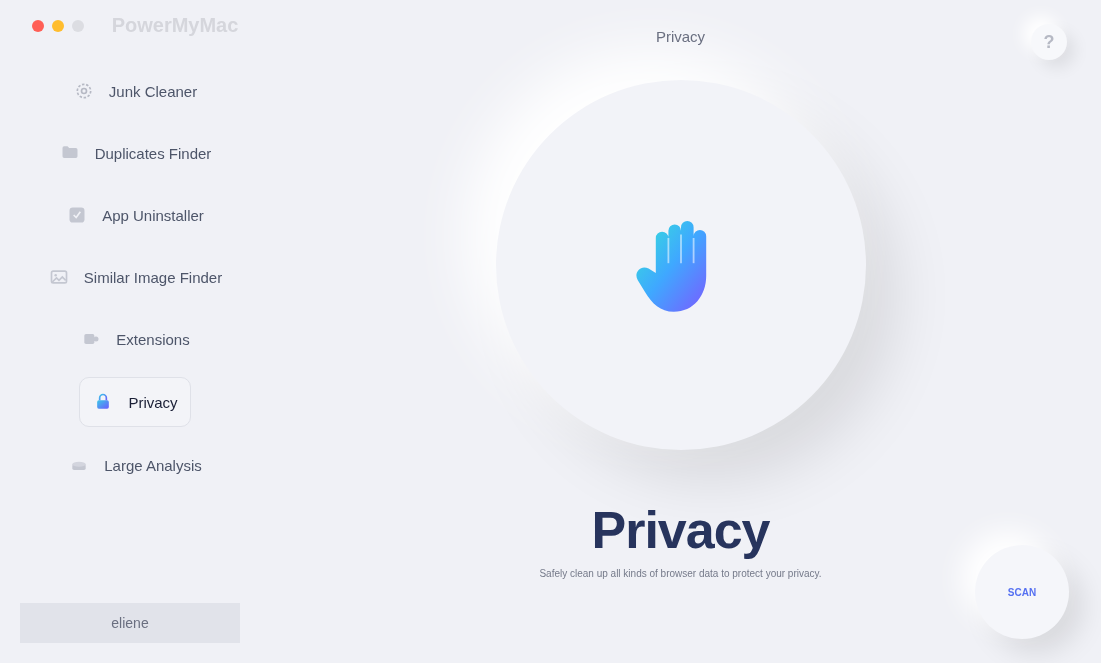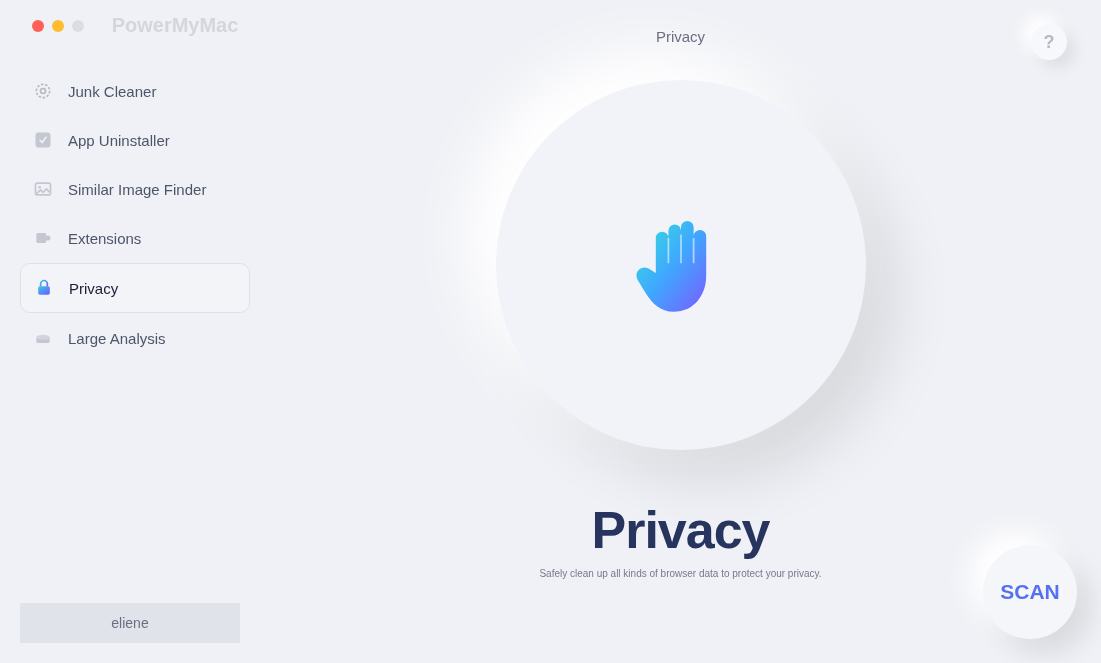--- a/index.html
+++ b/index.html
@@ -51,21 +51,22 @@
     .dot.gray { background: #dcdde2; }
     .app-title {
       color: #d5d6dc;
       font-size: 20px;
       font-weight: 600;
       margin-left: 18px;
     }
     .nav-list {
       display: flex;
       flex-direction: column;
-      gap: 1px;
+      gap: 14px;
+      align-items: center;
     }
     .nav-item {
       display: flex;
       align-items: center;
       gap: 14px;
       padding: 13px 12px;
       border-radius: 10px;
       cursor: pointer;
       color: #4d5569;
       font-size: 15px;
@@ -153,32 +154,32 @@
       color: #27345d;
       letter-spacing: -1px;
     }
     .hero-subtitle {
       margin-top: 8px;
       font-size: 10px;
       color: #757a8a;
     }
     .scan-btn {
       position: absolute;
-      right: 24px;
+      right: 32px;
       bottom: 24px;
       width: 94px;
       height: 94px;
       border-radius: 50%;
       background: #f5f6fa;
       box-shadow: -14px -14px 28px rgba(255,255,255,1), 14px 14px 28px rgba(0,0,0,0.10);
       display: flex;
       align-items: center;
       justify-content: center;
       color: #5570f1;
-      font-size: 21px;
+      font-size: 10px;
       font-weight: 700;
       cursor: pointer;
     }
 
     svg { display: block; }
   </style>
 </head>
 <body>
 
 <div class="window">
@@ -197,20 +198,28 @@
       <div class="nav-item">
         <span class="icon">
           <svg width="20" height="20" viewBox="0 0 24 24">
               <circle cx="12" cy="12" r="8" fill="none" stroke="#b6b9c4" stroke-width="2" stroke-dasharray="3 2"></circle>
               <circle cx="12" cy="12" r="3" fill="none" stroke="#b6b9c4" stroke-width="2"></circle>
             </svg>
         </span>
         <span>Junk Cleaner</span>
       </div>
 
+      <div class="nav-item">
+        <span class="icon">
+          <svg width="20" height="20" viewBox="0 0 24 24">
+              <path d="M3 6a2 2 0 0 1 2-2h4l2 2h8a2 2 0 0 1 2 2v8a2 2 0 0 1-2 2H5a2 2 0 0 1-2-2V6z" fill="#c4c7d1"></path>
+            </svg>
+        </span>
+        <span>Duplicates Finder</span>
+      </div>
 
       <div class="nav-item">
         <span class="icon">
           <svg width="20" height="20" viewBox="0 0 24 24">
               <rect x="3" y="3" width="18" height="18" rx="4" fill="#c4c7d1"></rect>
               <path d="M8 12l3 3 5-7" stroke="#f0f1f6" stroke-width="2" fill="none"></path>
             </svg>
         </span>
         <span>App Uninstaller</span>
       </div>

